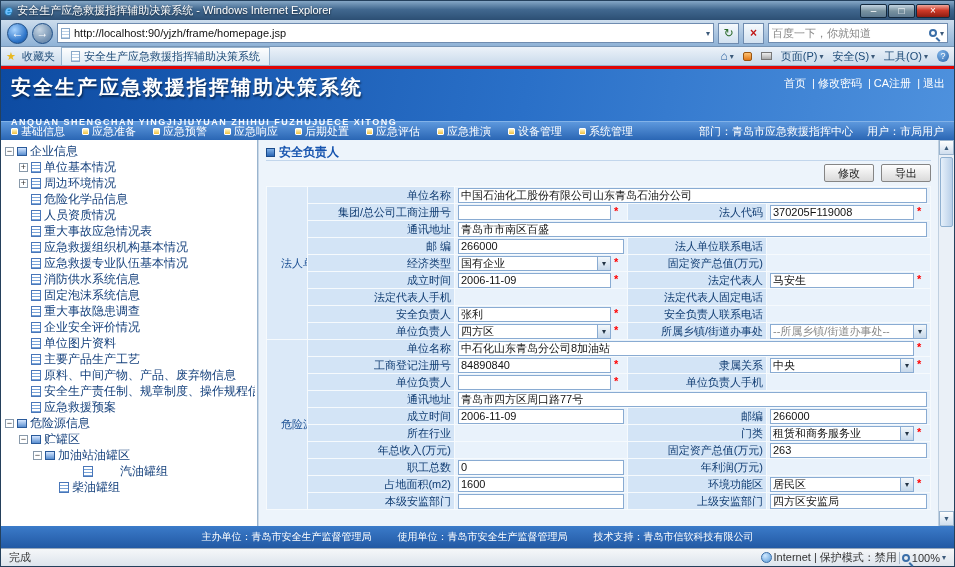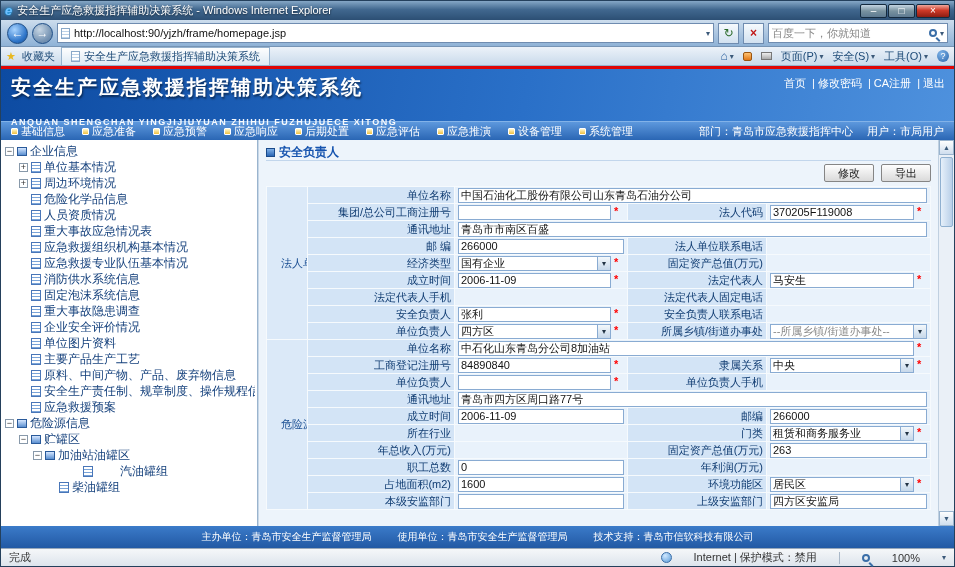--- a/index.html
+++ b/index.html
@@ -92,21 +92,21 @@
   .req{color:#f00;font-weight:bold;margin-left:3px;}
 
   .scrollbar{width:16px;flex:none;background:#eaf0f7;border-left:1px solid #c0d0e0;display:flex;flex-direction:column;}
   .sb-btn{height:15px;background:linear-gradient(#fdfefe,#cfdeee);border:1px solid #9ab4ce;font-size:7px;line-height:13px;text-align:center;color:#3a5a7a;cursor:pointer;}
   .sb-track{flex:1;position:relative;}
   .sb-thumb{position:absolute;top:2px;left:1px;right:1px;height:70px;background:linear-gradient(90deg,#e6f0fa,#b8cfe8);border:1px solid #8fb0d0;border-radius:2px;cursor:pointer;}
 
   
   .page-footer{height:22px;flex:none;background:linear-gradient(#3b7bc9,#2259a4);color:#fff;font-size:10px;display:flex;align-items:center;justify-content:center;gap:26px;white-space:nowrap;overflow:hidden;}
   .statusbar{height:18px;flex:none;background:linear-gradient(#f5f7f9,#dde4ec);border-top:1px solid #98a8ba;display:flex;align-items:center;padding:0 8px;font-size:11px;color:#333;}
-  .status-right{margin-left:auto;display:flex;align-items:center;gap:22px;text-align:center;}
+  .status-right{margin-left:auto;display:flex;align-items:center;gap:2px;text-align:center;}
   .globe{width:11px;height:11px;border-radius:50%;border:1px solid #3a6ea8;background:radial-gradient(circle at 35% 30%,#cfe8ff,#5b9bd8);}
   .vsep{width:1px;height:12px;background:#aab8c8;}
 </style>
 </head>
 <body>
 
 <div class="window">
 
   <div class="titlebar">
     <span class="ie-e">e</span>

